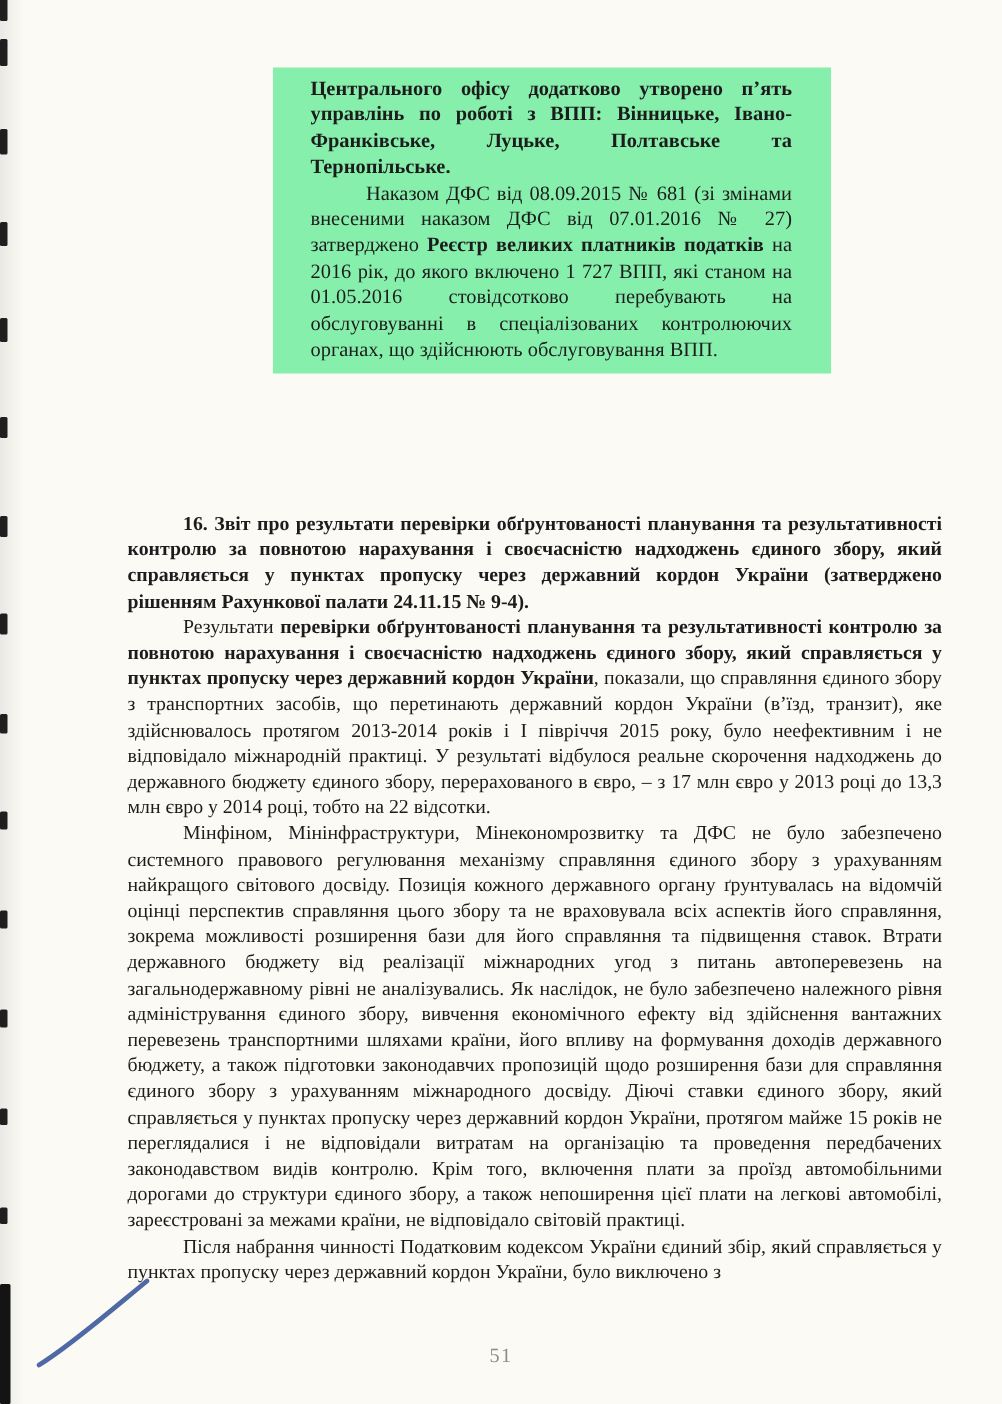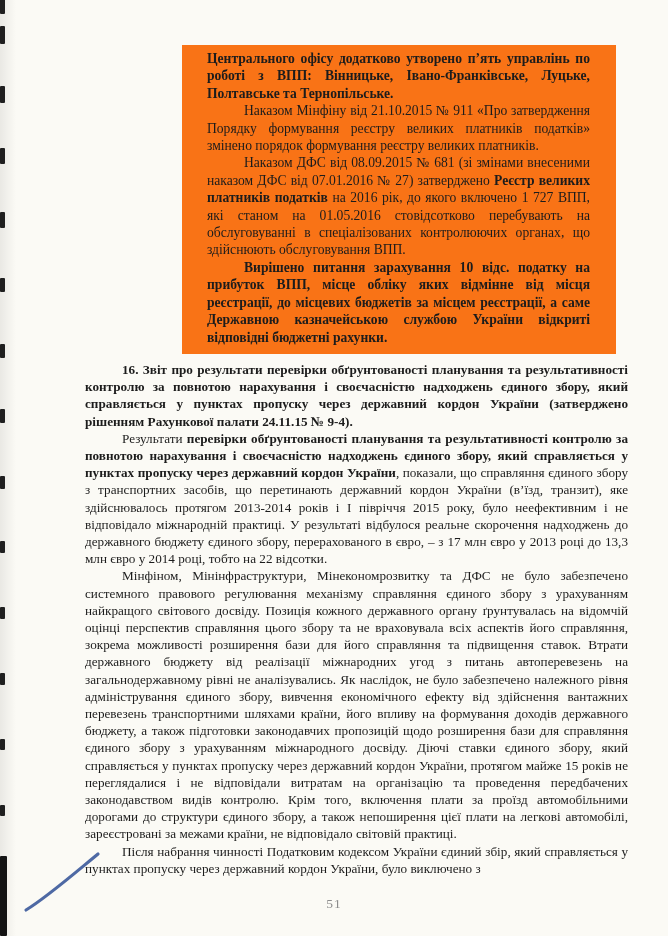--- a/index.html
+++ b/index.html
@@ -13,28 +13,28 @@
     overflow:hidden;
   }
   #page::before{
     content:"";position:absolute;left:0;top:0;width:16px;height:100%;
     background:linear-gradient(to right, rgba(0,0,0,0.07), rgba(0,0,0,0));
     pointer-events:none;
   }
   .mark{position:absolute;left:0;width:5px;background:#1f1f1f;border-radius:1px;}
   .mark-long{position:absolute;left:0;width:7px;height:80px;top:856px;background:#141414;border-radius:1px;}
   .top-block{
-    position:absolute;left:182px;top:45px;width:434px;
-    background:#f97316;
+    position:absolute;left:182px;top:45px;width:372px;
+    background:#86efac;
     padding:5px 26px 8px 25px;
     box-sizing:border-box;
   }
   p{margin:0;text-align:justify;}
   .top-block p{font-size:13.6px;line-height:17.4px;}
-  .body-block{position:absolute;left:85px;top:361px;width:543px;}
+  .body-block{position:absolute;left:85px;top:340px;width:543px;}
   .body-block p{font-size:13.2px;line-height:17.2px;}
   .indent{text-indent:37px;}
   .bold{font-weight:bold;}
   .bi{font-weight:bold;}
   .page-number{
     position:absolute;top:896px;left:0;width:100%;
     text-align:center;color:#8c8c8c;font-size:13.5px;letter-spacing:1px;
   }
   .pen-mark{position:absolute;left:20px;top:850px;width:84px;height:66px;}
 </style>
@@ -56,23 +56,21 @@
     <div class="mark" style="top:541px;height:12px;"></div>
     <div class="mark" style="top:607px;height:12px;"></div>
     <div class="mark" style="top:673px;height:12px;"></div>
     <div class="mark" style="top:739px;height:11px;"></div>
     <div class="mark" style="top:805px;height:11px;"></div>
     <div class="mark-long"></div>
   </div>
 
   <div class="top-block">
     <p class="bold">Центрального офісу додатково утворено п’ять управлінь по роботі з ВПП: Вінницьке, Івано-Франківське, Луцьке, Полтавське та Тернопільське.</p>
-    <p class="indent">Наказом Мінфіну від 21.10.2015 № 911 «Про затвердження Порядку формування реєстру великих платників податків» змінено порядок формування реєстру великих платників.</p>
     <p class="indent"><span>Наказом ДФС від 08.09.2015 № 681 (зі змінами внесеними наказом ДФС від 07.01.2016 № 27) затверджено </span><span class="bold">Реєстр великих платників податків</span><span> на 2016 рік, до якого включено 1 727 ВПП, які станом на 01.05.2016 стовідсотково перебувають на обслуговуванні в спеціалізованих контролюючих органах, що здійснюють обслуговування ВПП.</span></p>
-    <p class="indent bold">Вирішено питання зарахування 10 відс. податку на прибуток ВПП, місце обліку яких відмінне від місця реєстрації, до місцевих бюджетів за місцем реєстрації, а саме Державною казначейською службою України відкриті відповідні бюджетні рахунки.</p>
   </div>
 
   <div class="body-block">
     <p class="indent bold">16. Звіт про результати перевірки обґрунтованості планування та результативності контролю за повнотою нарахування і своєчасністю надходжень єдиного збору, який справляється у пунктах пропуску через державний кордон України (затверджено рішенням Рахункової палати 24.11.15 № 9-4).</p>
     <p class="indent"><span>Результати </span><span class="bi">перевірки обґрунтованості планування та результативності контролю за повнотою нарахування і своєчасністю надходжень єдиного збору, який справляється у пунктах пропуску через державний кордон України</span><span>, показали, що справляння єдиного збору з транспортних засобів, що перетинають державний кордон України (в’їзд, транзит), яке здійснювалось протягом 2013-2014 років і І півріччя 2015 року, було неефективним і не відповідало міжнародній практиці. У результаті відбулося реальне скорочення надходжень до державного бюджету єдиного збору, перерахованого в євро, – з 17 млн євро у 2013 році до 13,3 млн євро у 2014 році, тобто на 22 відсотки.</span></p>
     <p class="indent">Мінфіном, Мінінфраструктури, Мінекономрозвитку та ДФС не було забезпечено системного правового регулювання механізму справляння єдиного збору з урахуванням найкращого світового досвіду. Позиція кожного державного органу ґрунтувалась на відомчій оцінці перспектив справляння цього збору та не враховувала всіх аспектів його справляння, зокрема можливості розширення бази для його справляння та підвищення ставок. Втрати державного бюджету від реалізації міжнародних угод з питань автоперевезень на загальнодержавному рівні не аналізувались. Як наслідок, не було забезпечено належного рівня адміністрування єдиного збору, вивчення економічного ефекту від здійснення вантажних перевезень транспортними шляхами країни, його впливу на формування доходів державного бюджету, а також підготовки законодавчих пропозицій щодо розширення бази для справляння єдиного збору з урахуванням міжнародного досвіду. Діючі ставки єдиного збору, який справляється у пунктах пропуску через державний кордон України, протягом майже 15 років не переглядалися і не відповідали витратам на організацію та проведення передбачених законодавством видів контролю. Крім того, включення плати за проїзд автомобільними дорогами до структури єдиного збору, а також непоширення цієї плати на легкові автомобілі, зареєстровані за межами країни, не відповідало світовій практиці.</p>
     <p class="indent">Після набрання чинності Податковим кодексом України єдиний збір, який справляється у пунктах пропуску через державний кордон України, було виключено з</p>
   </div>
 
   <svg class="pen-mark" viewBox="0 0 84 66">

